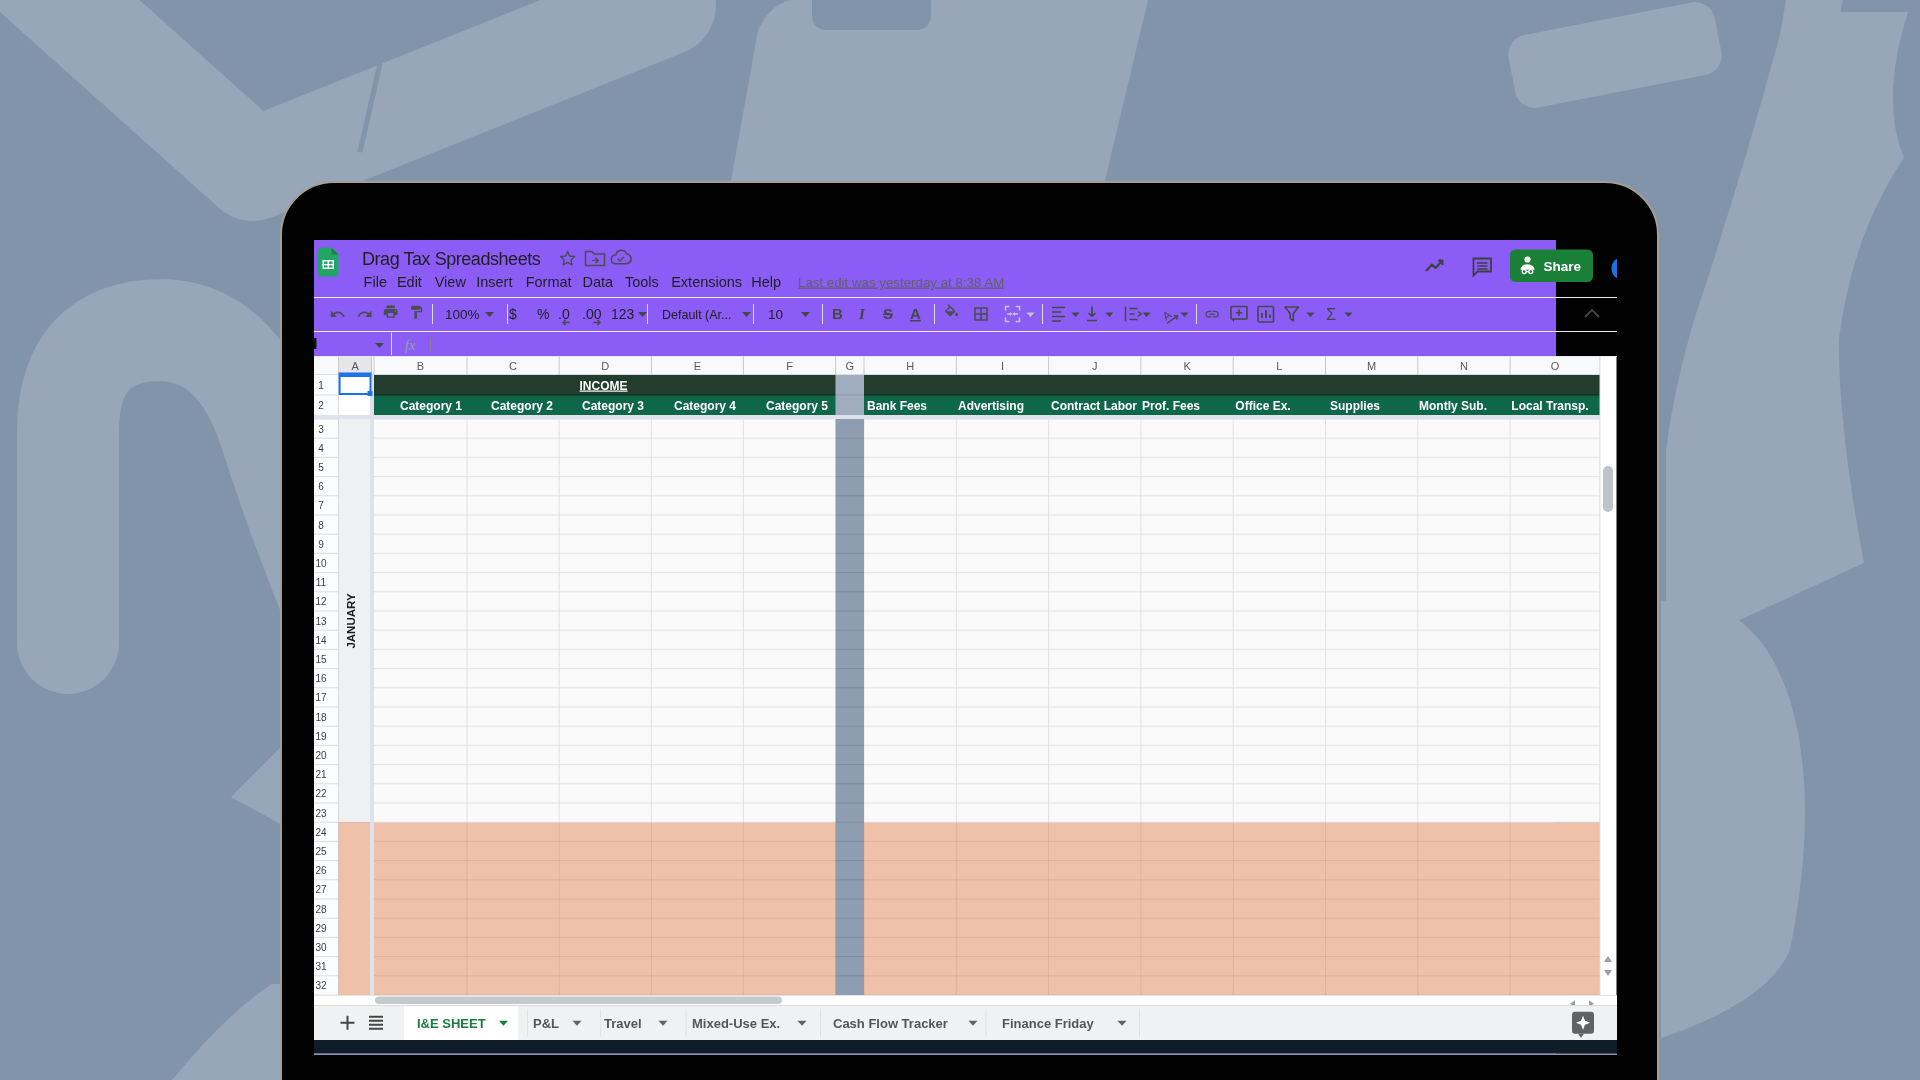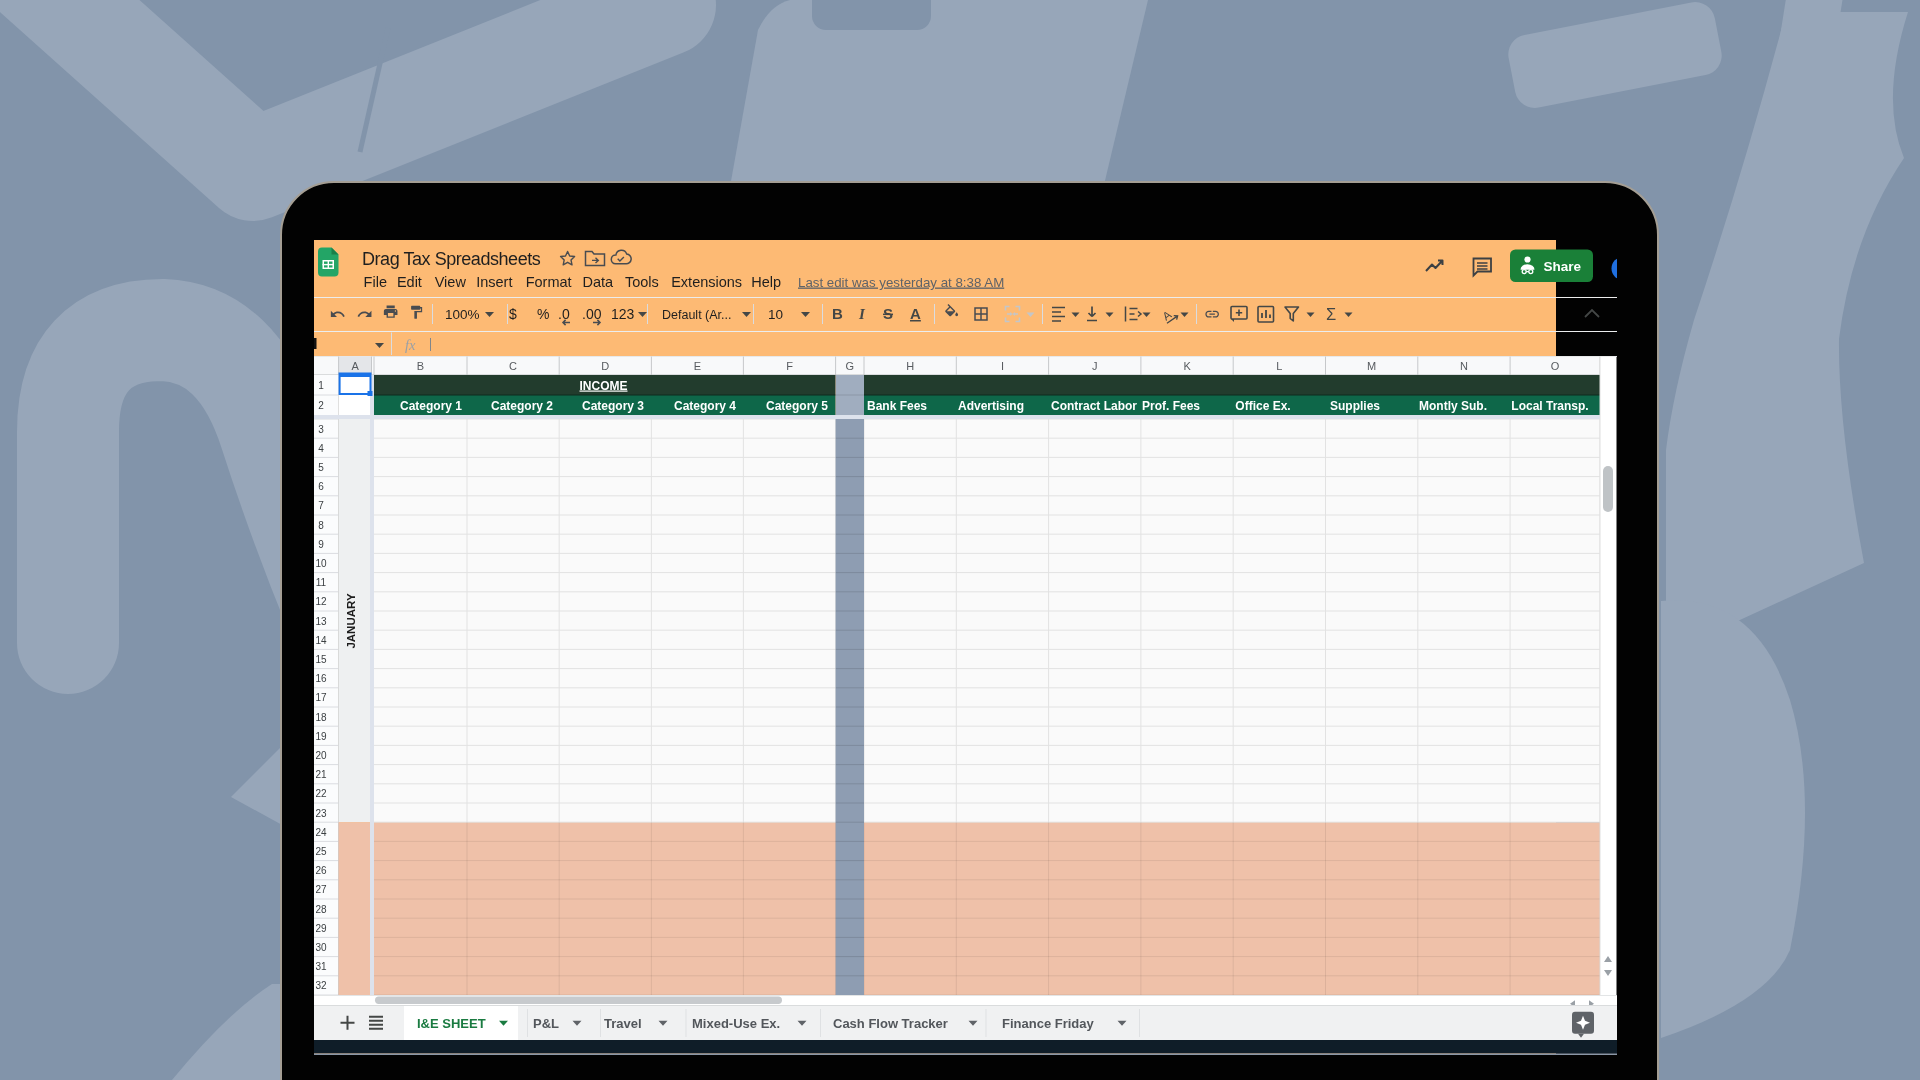--- a/index.html
+++ b/index.html
@@ -1,19 +1,19 @@
 <!DOCTYPE html>
 <html><head>
 <meta charset="utf-8">
 <style>
   html,body{margin:0;padding:0;}
   body{width:1920px;height:1080px;overflow:hidden;position:relative;font-family:"Liberation Sans",sans-serif;background:#8294aa;}
   #bg{position:absolute;left:0;top:0;z-index:0;}
   #tablet{position:absolute;left:280px;top:181px;width:1375px;height:1000px;background:#020202;border:2.5px solid #a49e94;border-radius:54px;z-index:1;}
-  #screen{position:absolute;left:314px;top:240px;width:1242px;height:815px;background:#fdba74;z-index:2;}
+  #screen{position:absolute;left:314px;top:240px;width:1242px;height:815px;background:#8b5cf6;z-index:2;}
 </style>
 </head>
 <body>
 <svg id="bg" width="1920" height="1080" viewBox="0 0 1920 1080">
   <rect x="0" y="0" width="1920" height="1080" fill="#8294aa"></rect>
   <g fill="#97a6b9" stroke="none">
 
     <path d="M 35 -25 L 253 170 L 665 5" fill="none" stroke="#97a6b9" stroke-width="102" stroke-linecap="round" stroke-linejoin="round"></path>
 
     <path d="M 68 643 L 68 432 Q 68 330 163 330 Q 238 333 270 432 Q 300 525 335 610" fill="none" stroke="#97a6b9" stroke-width="102" stroke-linecap="round"></path>

